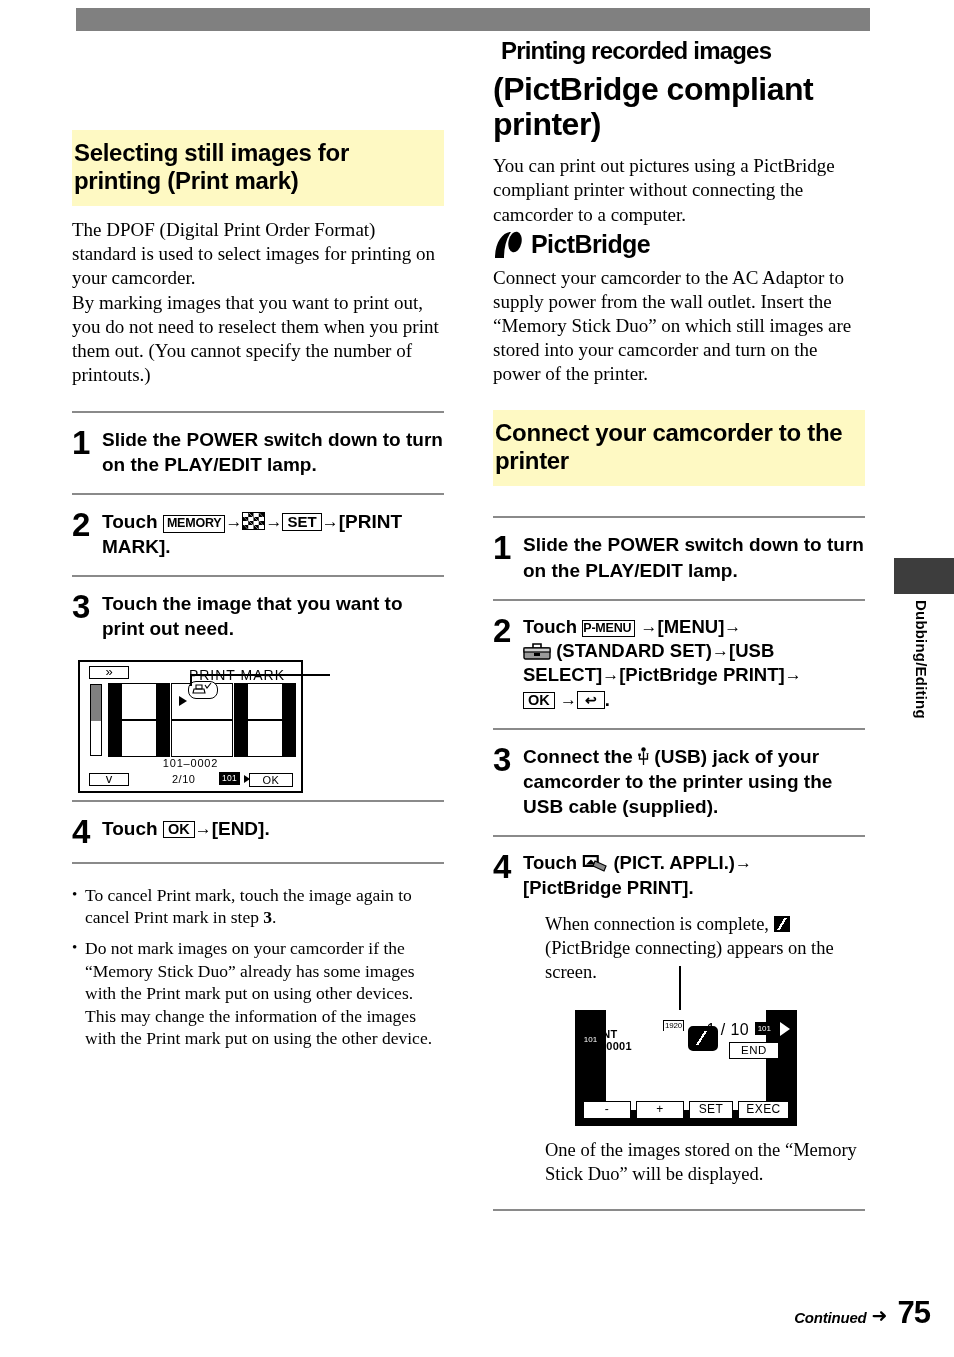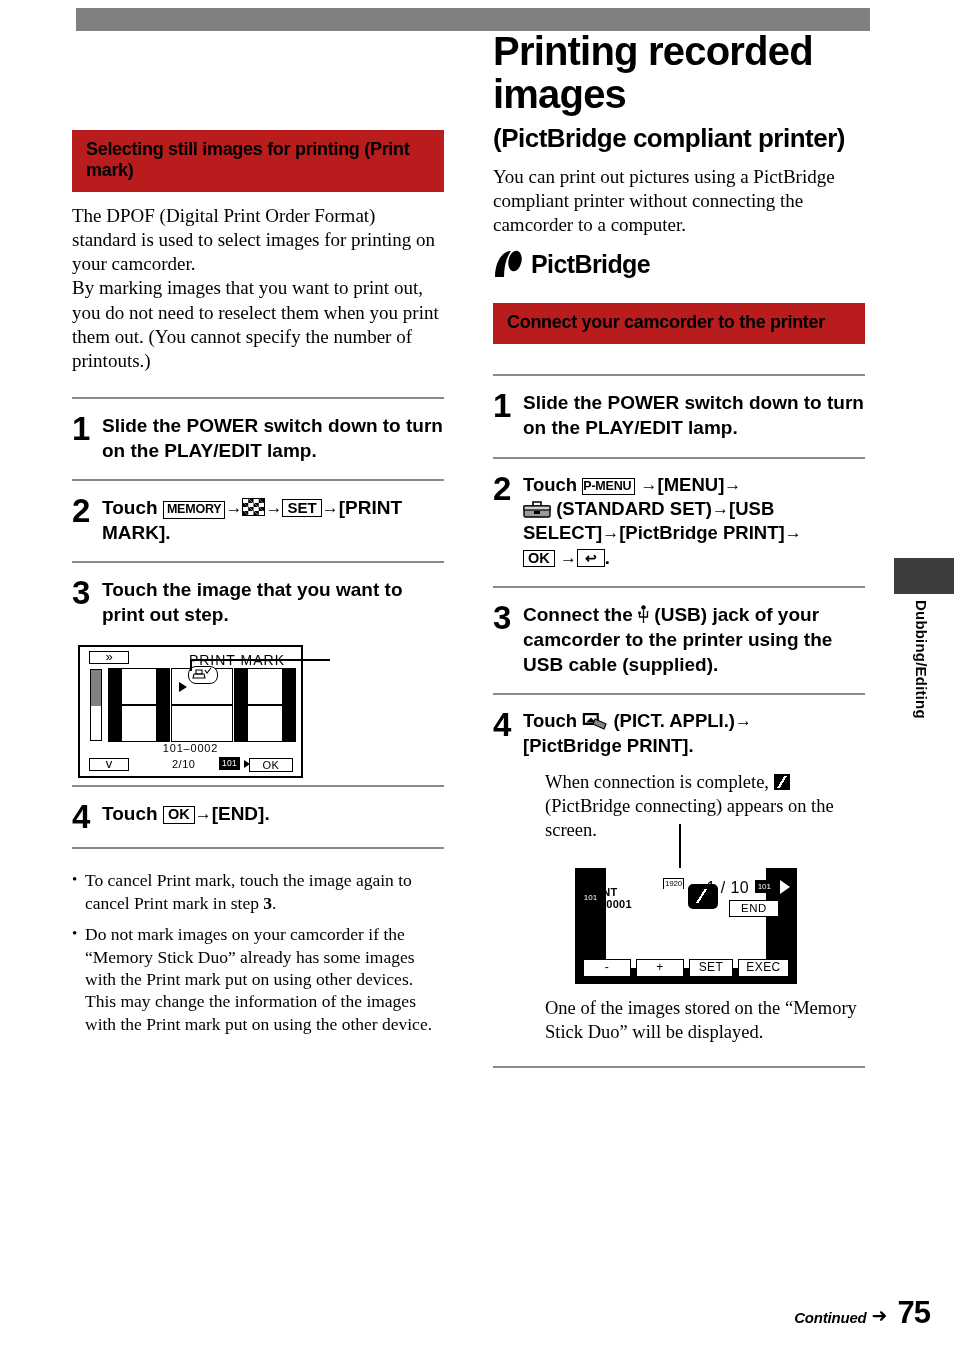--- a/index.html
+++ b/index.html
@@ -35,41 +35,41 @@
   }
   .col-right {
     position: absolute;
     left: 493px;
     top: 30px;
     width: 372px;
   }
 
   
   .hdr-band {
-    background: #b91c1c;
-    padding: 9px 14px 11px 14px;
-    font-family: "Liberation Sans", sans-serif;
-    font-weight: bold;
-    font-size: 18px;
+    background: #fef9c3;
+    padding: 9px 14px 11px 2px;
+    font-family: "Liberation Sans", sans-serif;
+    font-weight: bold;
+    font-size: 24px;
     line-height: 1.17;
     letter-spacing: -0.3px;
     box-sizing: border-box;
   }
   .title-main {
     font-family: "Liberation Sans", sans-serif;
     font-weight: bold;
-    font-size: 40px;
+    font-size: 24px;
     line-height: 1.08;
     letter-spacing: -0.8px;
-    margin: 0;
+    margin: 8px;
   }
   .title-sub {
     font-family: "Liberation Sans", sans-serif;
     font-weight: bold;
-    font-size: 26px;
+    font-size: 32px;
     line-height: 1.1;
     letter-spacing: -0.5px;
     margin: 8px 0 1px 0;
   }
 
   
   .body-text {
     font-family: "Liberation Serif", serif;
     font-size: 19px;
     line-height: 1.27;
@@ -189,21 +189,21 @@
     left: 3px; top: 2px;
     width: 10px; height: 12px;
     background:
       linear-gradient(-60deg, transparent 42%, #fff 42%, #fff 58%, transparent 58%);
   }
 
   
   .pb-logo {
     display: flex;
     align-items: center;
-    margin-top: 12px;
+    margin-top: 3px;
   }
   .pb-logo-text {
     font-family: "Liberation Sans", sans-serif;
     font-weight: bold;
     font-size: 25px;
     letter-spacing: -0.6px;
     margin-left: 4px;
   }
 
   
@@ -625,21 +625,21 @@
     <div class="step-num">2</div>
     <div class="step-body">
       <span>Touch</span>
       <span class="chip memory">MEMORY</span><span class="arr">→</span><span class="icon-checker"></span><span class="arr">→</span><span class="chip set">SET</span><span class="arr">→</span><span>[PRINT MARK].</span>
     </div>
   </div>
 
   <div class="rule"></div>
   <div class="step" style="padding-bottom:4px">
     <div class="step-num">3</div>
-    <div class="step-body">Touch the image that you want to print out step.</div>
+    <div class="step-body">Touch the image that you want to print out need.</div>
   </div>
 
   <div class="lcd-wrap-1">
     <div class="lcd1">
       <div class="lcd1-up" style="font-size:13px;line-height:9px;transform:none;">»</div>
       <div class="lcd1-title">PRINT  MARK</div>
 
       <div class="scroll-track">
         <div class="scroll-thumb"></div>
       </div>
@@ -707,20 +707,21 @@
   <p class="body-text">You can print out pictures using a PictBridge compliant printer without connecting the camcorder to a computer.</p>
 
   <div class="pb-logo">
     <svg width="34" height="30" viewBox="0 0 34 30">
       <path d="M2 28 C2 12 10 2 18 2 C13 9 11 18 11 28 Z" fill="#000"></path>
       <ellipse cx="22" cy="12" rx="6.5" ry="10.5" fill="#000" transform="rotate(12 22 12)"></ellipse>
     </svg>
     <div class="pb-logo-text">PictBridge</div>
   </div>
 
+  <p class="body-text" style="margin-top:6px">Connect your camcorder to the AC Adaptor to supply power from the wall outlet. Insert the “Memory Stick Duo” on which still images are stored into your camcorder and turn on the power of the printer.</p>
 
   <div class="hdr-band" style="margin-top:24px">Connect your camcorder to the printer</div>
 
   <div style="margin-top:30px" class="rule"></div>
   <div class="step">
     <div class="step-num">1</div>
     <div class="step-body">Slide the POWER switch down to turn on the PLAY/EDIT lamp.</div>
   </div>
 
   <div class="rule"></div>

